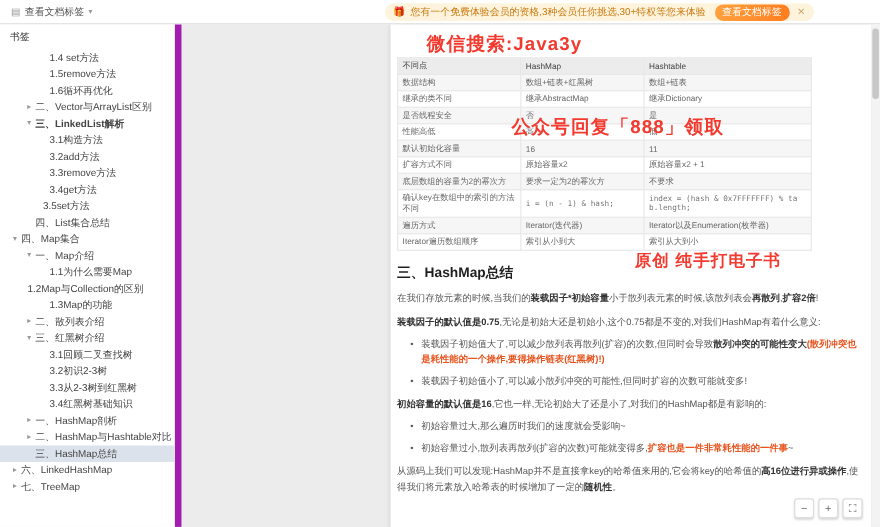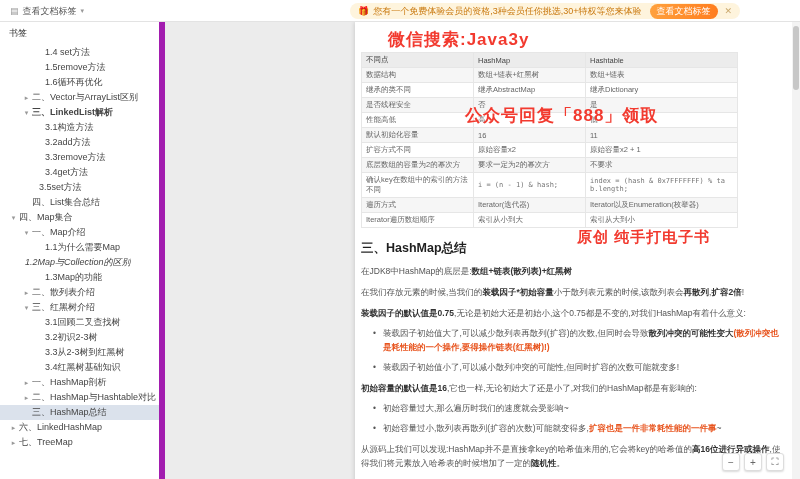--- a/index.html
+++ b/index.html
@@ -127,21 +127,21 @@
           <span class="tl">四、Map集合</span>
         </div>
         <div class="tree-item" style="padding-left: 21px;">
           <span class="tw">▾</span>
           <span class="tl">一、Map介绍</span>
         </div>
         <div class="tree-item" style="padding-left: 34px;">
           <span class="tw"></span>
           <span class="tl">1.1为什么需要Map</span>
         </div>
-        <div class="tree-item" style="padding-left: 14px; font-style: italic;">
+        <div class="tree-item" style="padding-left: 14px;">
           <span class="tw"></span>
           <span class="tl">1.2Map与Collection的区别</span>
         </div>
         <div class="tree-item" style="padding-left: 34px;">
           <span class="tw"></span>
           <span class="tl">1.3Map的功能</span>
         </div>
         <div class="tree-item" style="padding-left: 21px;">
           <span class="tw">▸</span>
           <span class="tl">二、散列表介绍</span>
@@ -252,21 +252,20 @@
             </tr>
             <tr>
               <td>Iterator遍历数组顺序</td>
               <td>索引从小到大</td>
               <td>索引从大到小</td>
             </tr>
           </tbody>
       </table>
       <div class="content">
           <div class="h2"><span>三、HashMap总结</span></div>
-          <div class="para"><span>在JDK8中HashMap的底层是:</span><span class="seg-b">数组+链表(散列表)+红黑树</span></div>
           <div class="para"><span>在我们存放元素的时候,当我们的</span><span class="seg-b">装载因子*初始容量</span><span>小于散列表元素的时候,该散列表会</span><span class="seg-b">再散列</span><span>,</span><span class="seg-b">扩容2倍</span><span>!</span></div>
           <div class="para"><span class="seg-b">装载因子的默认值是0.75</span><span>,无论是初始大还是初始小,这个0.75都是不变的,对我们HashMap有着什么意义:</span></div>
           <div class="li"><span class="bullet">•</span><span>装载因子初始值大了,可以减少散列表再散列(扩容)的次数,但同时会导致</span><span class="seg-b">散列冲突的可能性变大</span><span class="seg-ob">(散列冲突也是耗性能的一个操作,要得操作链表(红黑树)!)</span></div>
           <div class="li"><span class="bullet">•</span><span>装载因子初始值小了,可以减小散列冲突的可能性,但同时扩容的次数可能就变多!</span></div>
           <div class="para"><span class="seg-b">初始容量的默认值是16</span><span>,它也一样,无论初始大了还是小了,对我们的HashMap都是有影响的:</span></div>
           <div class="li"><span class="bullet">•</span><span>初始容量过大,那么遍历时我们的速度就会受影响~</span></div>
           <div class="li"><span class="bullet">•</span><span>初始容量过小,散列表再散列(扩容的次数)可能就变得多,</span><span class="seg-ob">扩容也是一件非常耗性能的一件事</span><span>~</span></div>
           <div class="para"><span>从源码上我们可以发现:HashMap并不是直接拿key的哈希值来用的,它会将key的哈希值的</span><span class="seg-b">高16位进行异或操作</span><span>,使得我们将元素放入哈希表的时候增加了一定的</span><span class="seg-b">随机性</span><span>。</span></div>
           <div class="para"></div>
         </div>

